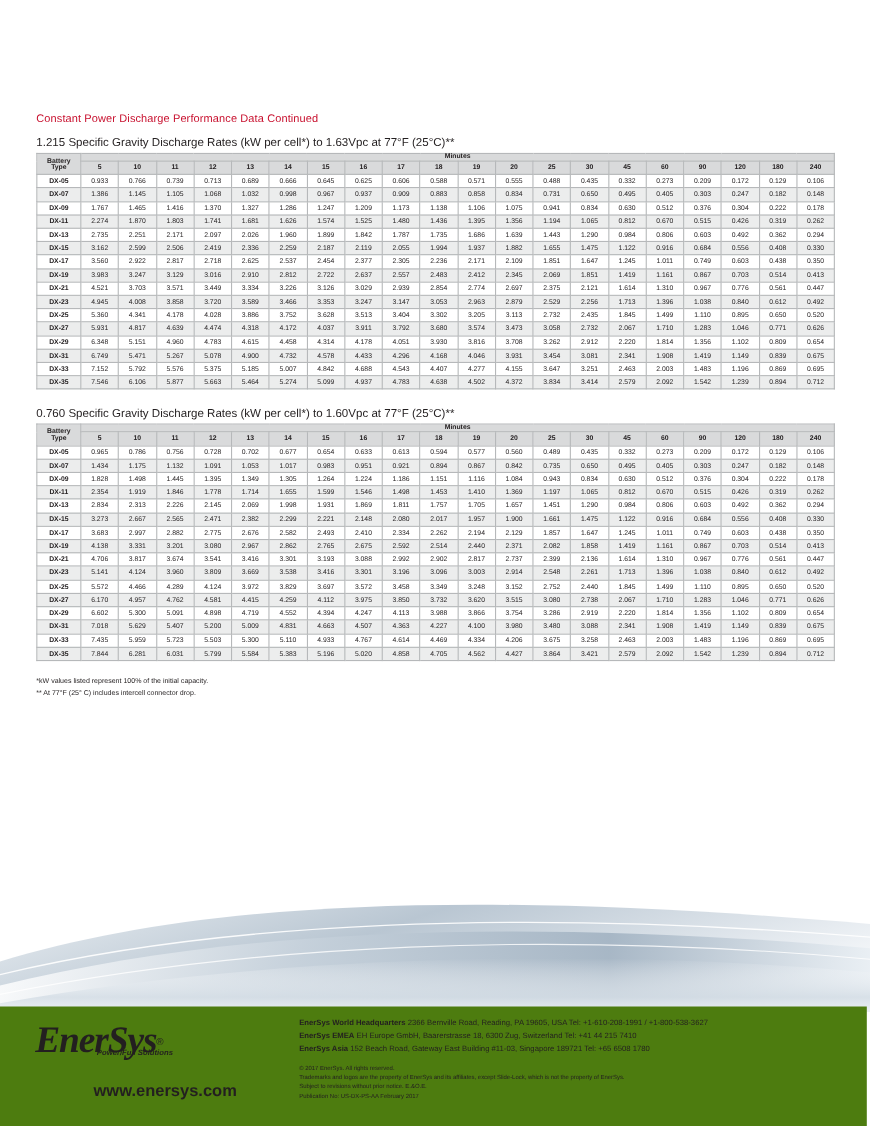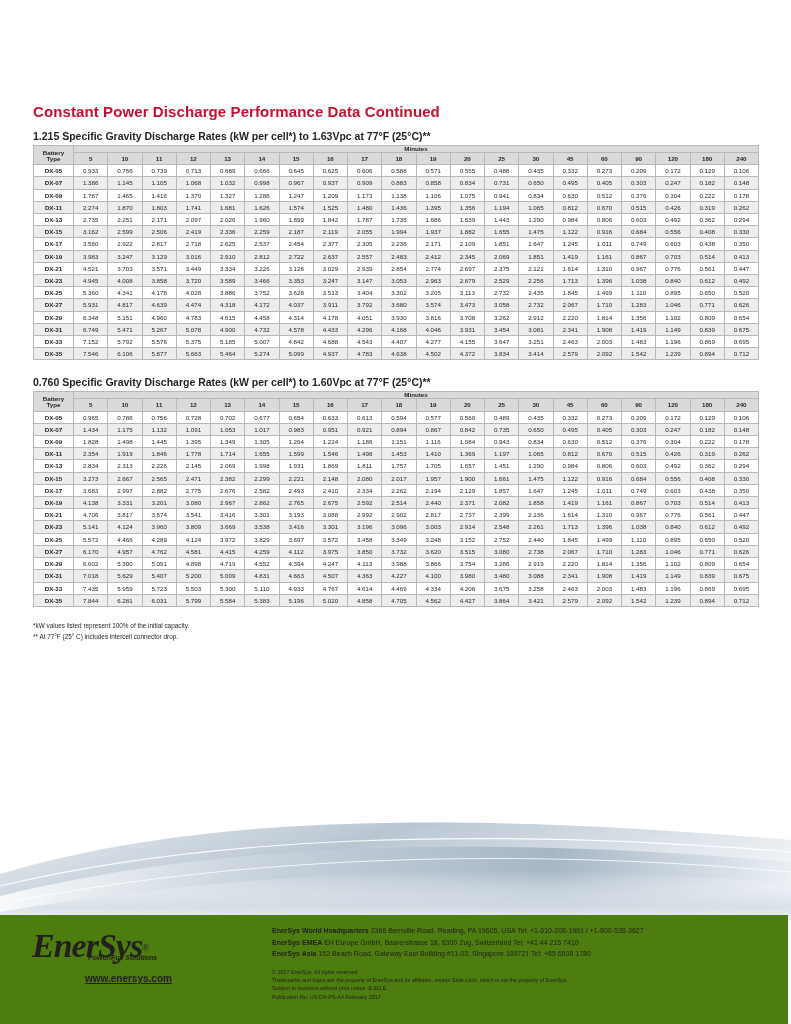--- a/index.html
+++ b/index.html
@@ -21,28 +21,28 @@
     height: 1024px;
   }
   .content {
     position: absolute;
     left: 33px;
     top: 103px;
     width: 725px;
   }
   .doc-title {
     color: #c8102e;
-    font-size: 15px;
-    font-weight: bold;
+    font-size: 10px;
+    font-weight: normal;
     letter-spacing: 0.1px;
     margin: 0 0 10px 0;
   }
   .section-title {
     font-size: 10.5px;
-    font-weight: bold;
+    font-weight: normal;
     color: #231f20;
     margin: 0 0 3px 0;
   }
   table.dtable {
     border-collapse: collapse;
     width: 725px;
     table-layout: fixed;
   }
   table.dtable th, table.dtable td {
     border: 0.6px solid #b6b8ba;
@@ -135,25 +135,24 @@
     left: 88px;
     top: 39px;
     font-size: 7px;
     font-weight: bold;
     font-style: italic;
     color: #231f20;
   }
   .logo-url {
     position: absolute;
     left: 85px;
-    top: 58px;
-    font-size: 10px;
+    top: 68px;
+    font-size: 15px;
     font-weight: bold;
     color: #231f20;
-    text-decoration: underline;
   }
   .addr {
     position: absolute;
     left: 272px;
     top: 10px;
     width: 500px;
     font-size: 7px;
     line-height: 11.5px;
     color: #231f20;
   }

